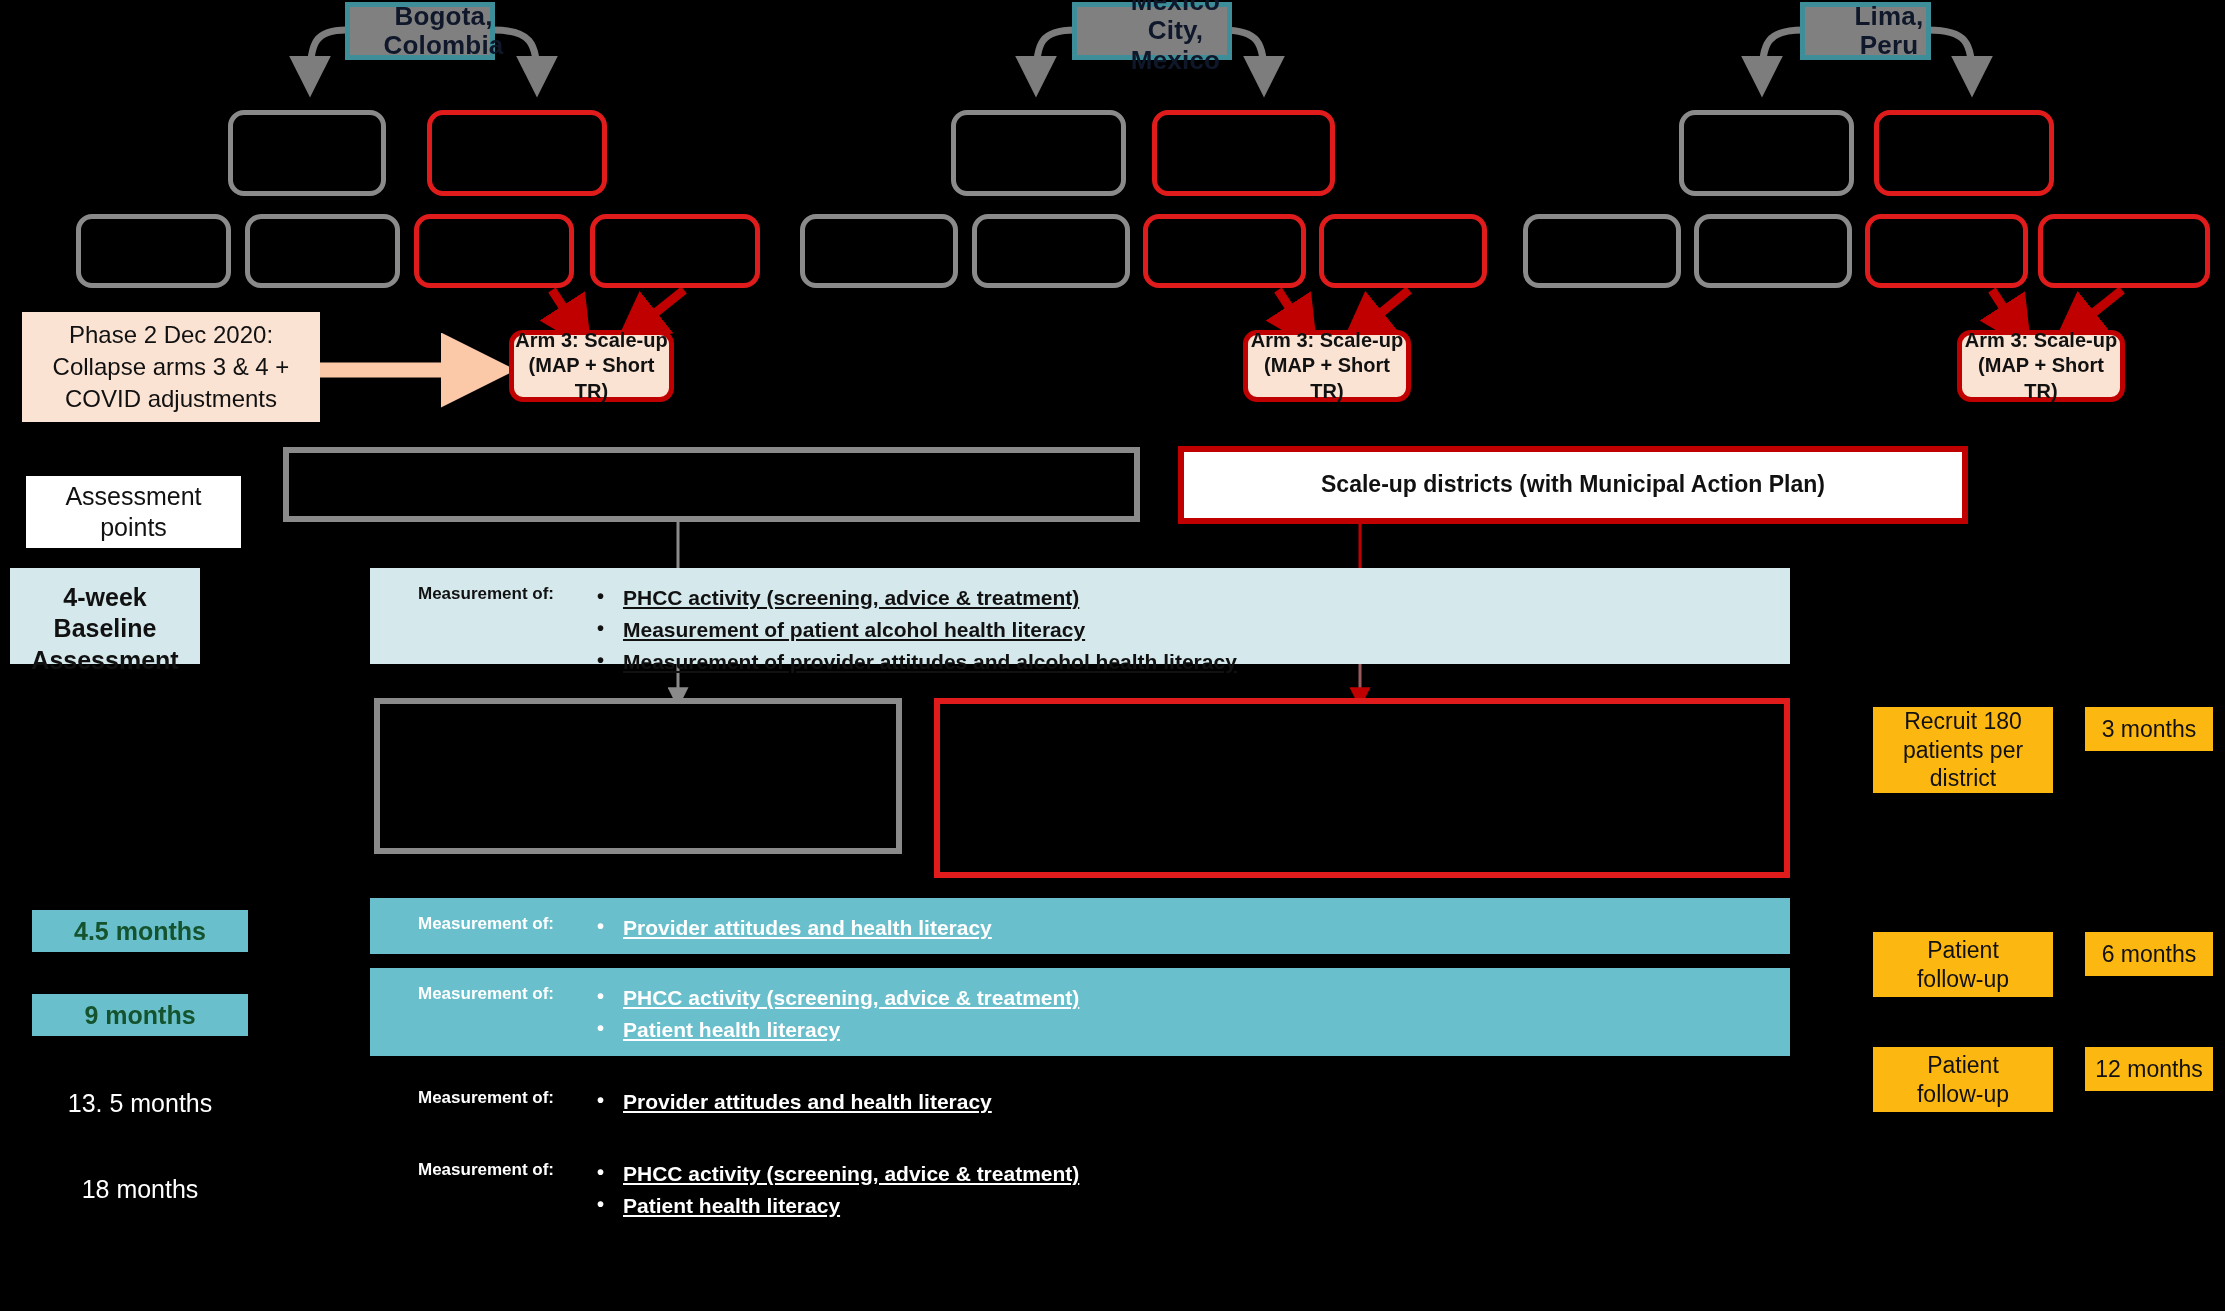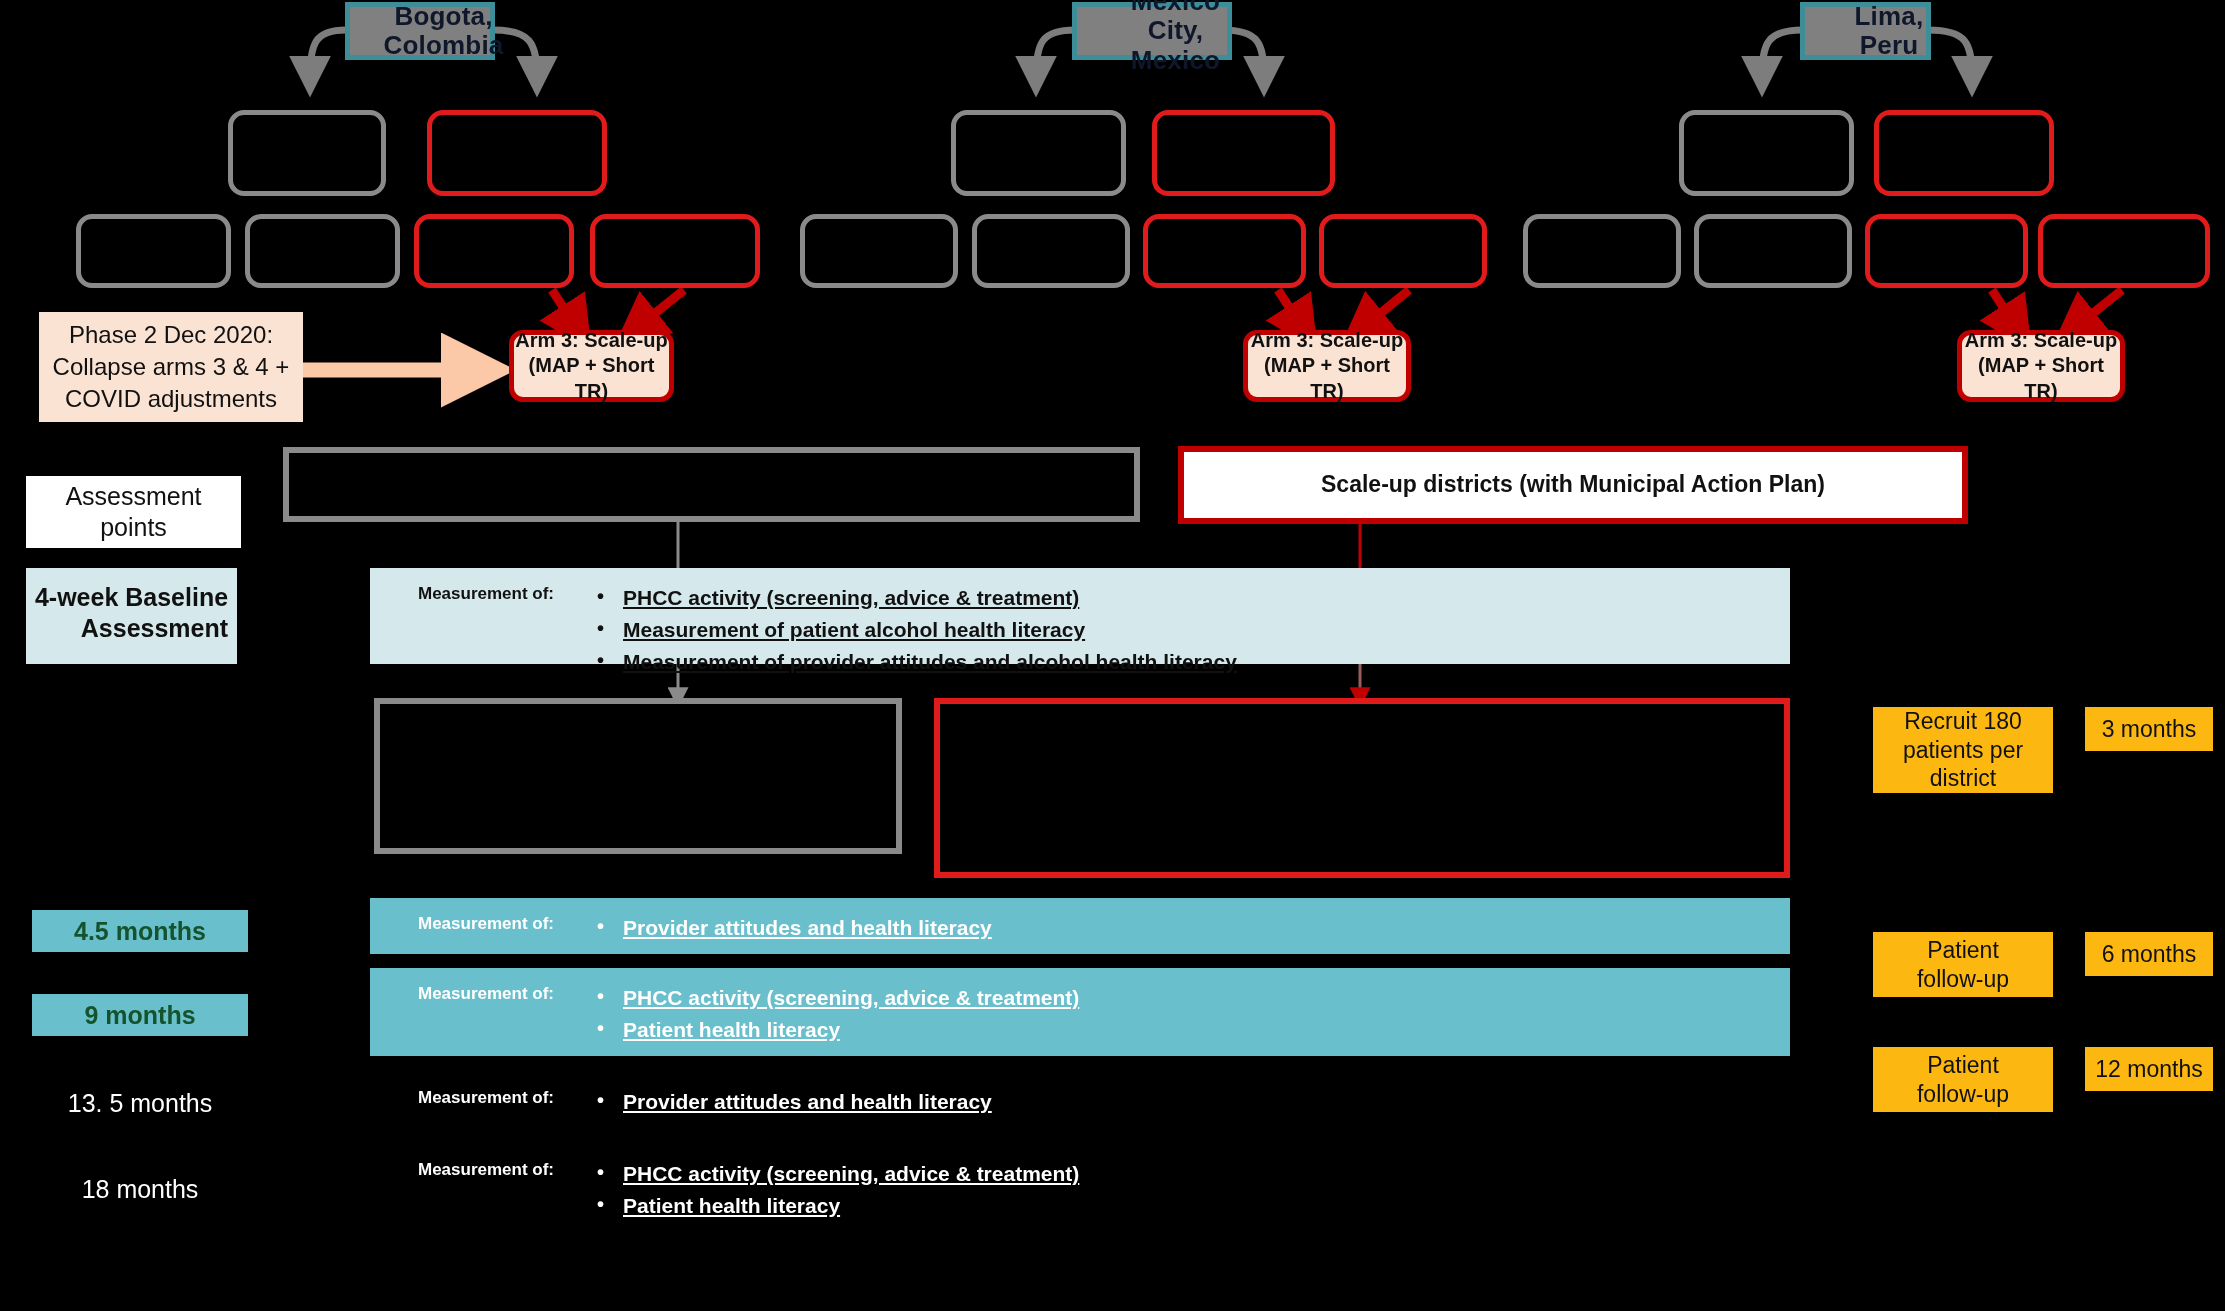--- a/index.html
+++ b/index.html
@@ -260,25 +260,25 @@
   <div class="abs arm-box grey" style="left:1679px; top:110px; width:175px; height:86px;"></div>
   <div class="abs arm-box red" style="left:1874px; top:110px; width:180px; height:86px;"></div>
 
   <div class="abs arm-box grey" style="left:1523px; top:214px; width:158px; height:74px;"></div>
   <div class="abs arm-box grey" style="left:1694px; top:214px; width:158px; height:74px;"></div>
   <div class="abs arm-box red" style="left:1865px; top:214px; width:163px; height:74px;"></div>
   <div class="abs arm-box red" style="left:2038px; top:214px; width:172px; height:74px;"></div>
 
   <div class="abs arm3" style="left:1957px; top:330px; width:168px; height:72px;">Arm 3: Scale-up<br>(MAP + Short TR)</div>
 
-  <div class="abs phase-note" style="left:39px; top:312px; width:264px; height:110px;">Phase 2 Dec 2020:<br>Collapse arms 3 &amp; 4 +<br>COVID adjustments</div>
+  <div class="abs phase-note" style="left:22px; top:312px; width:298px; height:110px;">Phase 2 Dec 2020:<br>Collapse arms 3 &amp; 4 +<br>COVID adjustments</div>
 
   <div class="abs legend-white" style="left:26px; top:476px; width:215px; height:72px;">Assessment<br>points</div>
 
-  <div class="abs legend-lightblue" style="left:26px; top:568px; width:211px; height:96px;text-align:right;">4-week  Baseline<br>Assessment</div>
+  <div class="abs legend-lightblue" style="left:10px; top:568px; width:190px; height:96px;">4-week  Baseline<br>Assessment</div>
 
   <div class="abs time-chip-teal" style="left:32px; top:910px; width:216px; height:42px;">4.5 months</div>
   <div class="abs time-chip-teal" style="left:32px; top:994px; width:216px; height:42px;">9 months</div>
   <div class="abs time-plain" style="left:32px; top:1082px; width:216px; height:42px;">13. 5 months</div>
   <div class="abs time-plain" style="left:32px; top:1168px; width:216px; height:42px;">18 months</div>
 
   <div class="abs" style="left:283px; top:447px; width:857px; height:75px; border:6px solid #8a8a8a; background:#000000;"></div>
 
   <div class="abs districts-banner" style="left:1178px; top:446px; width:790px; height:78px;">
     <div>Scale-up districts (with Municipal Action Plan)</div>

